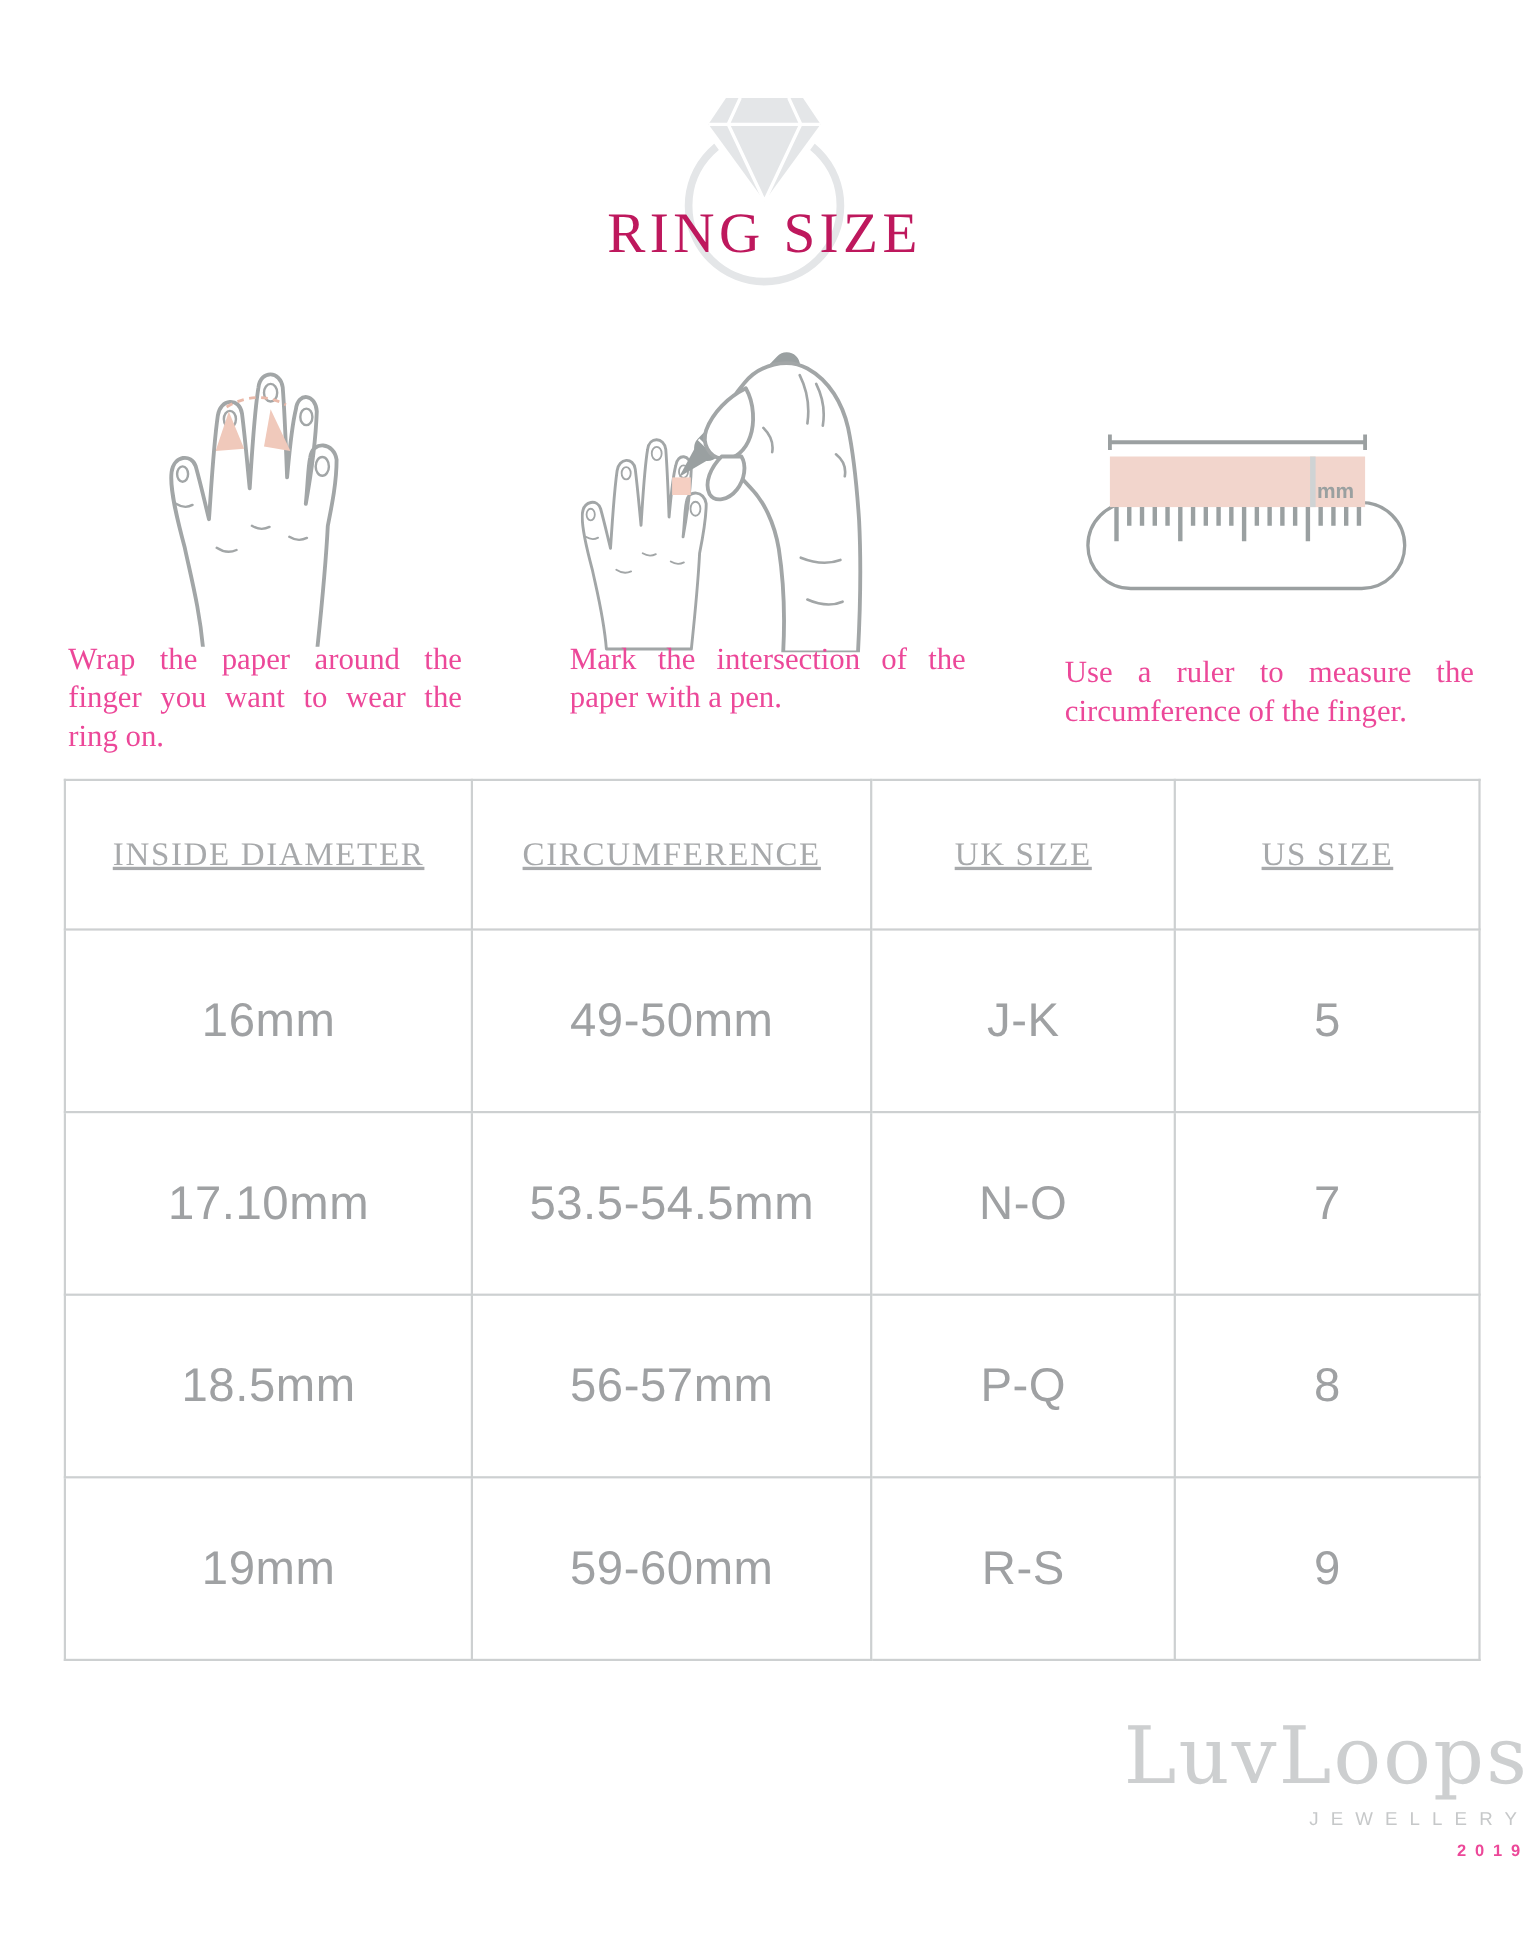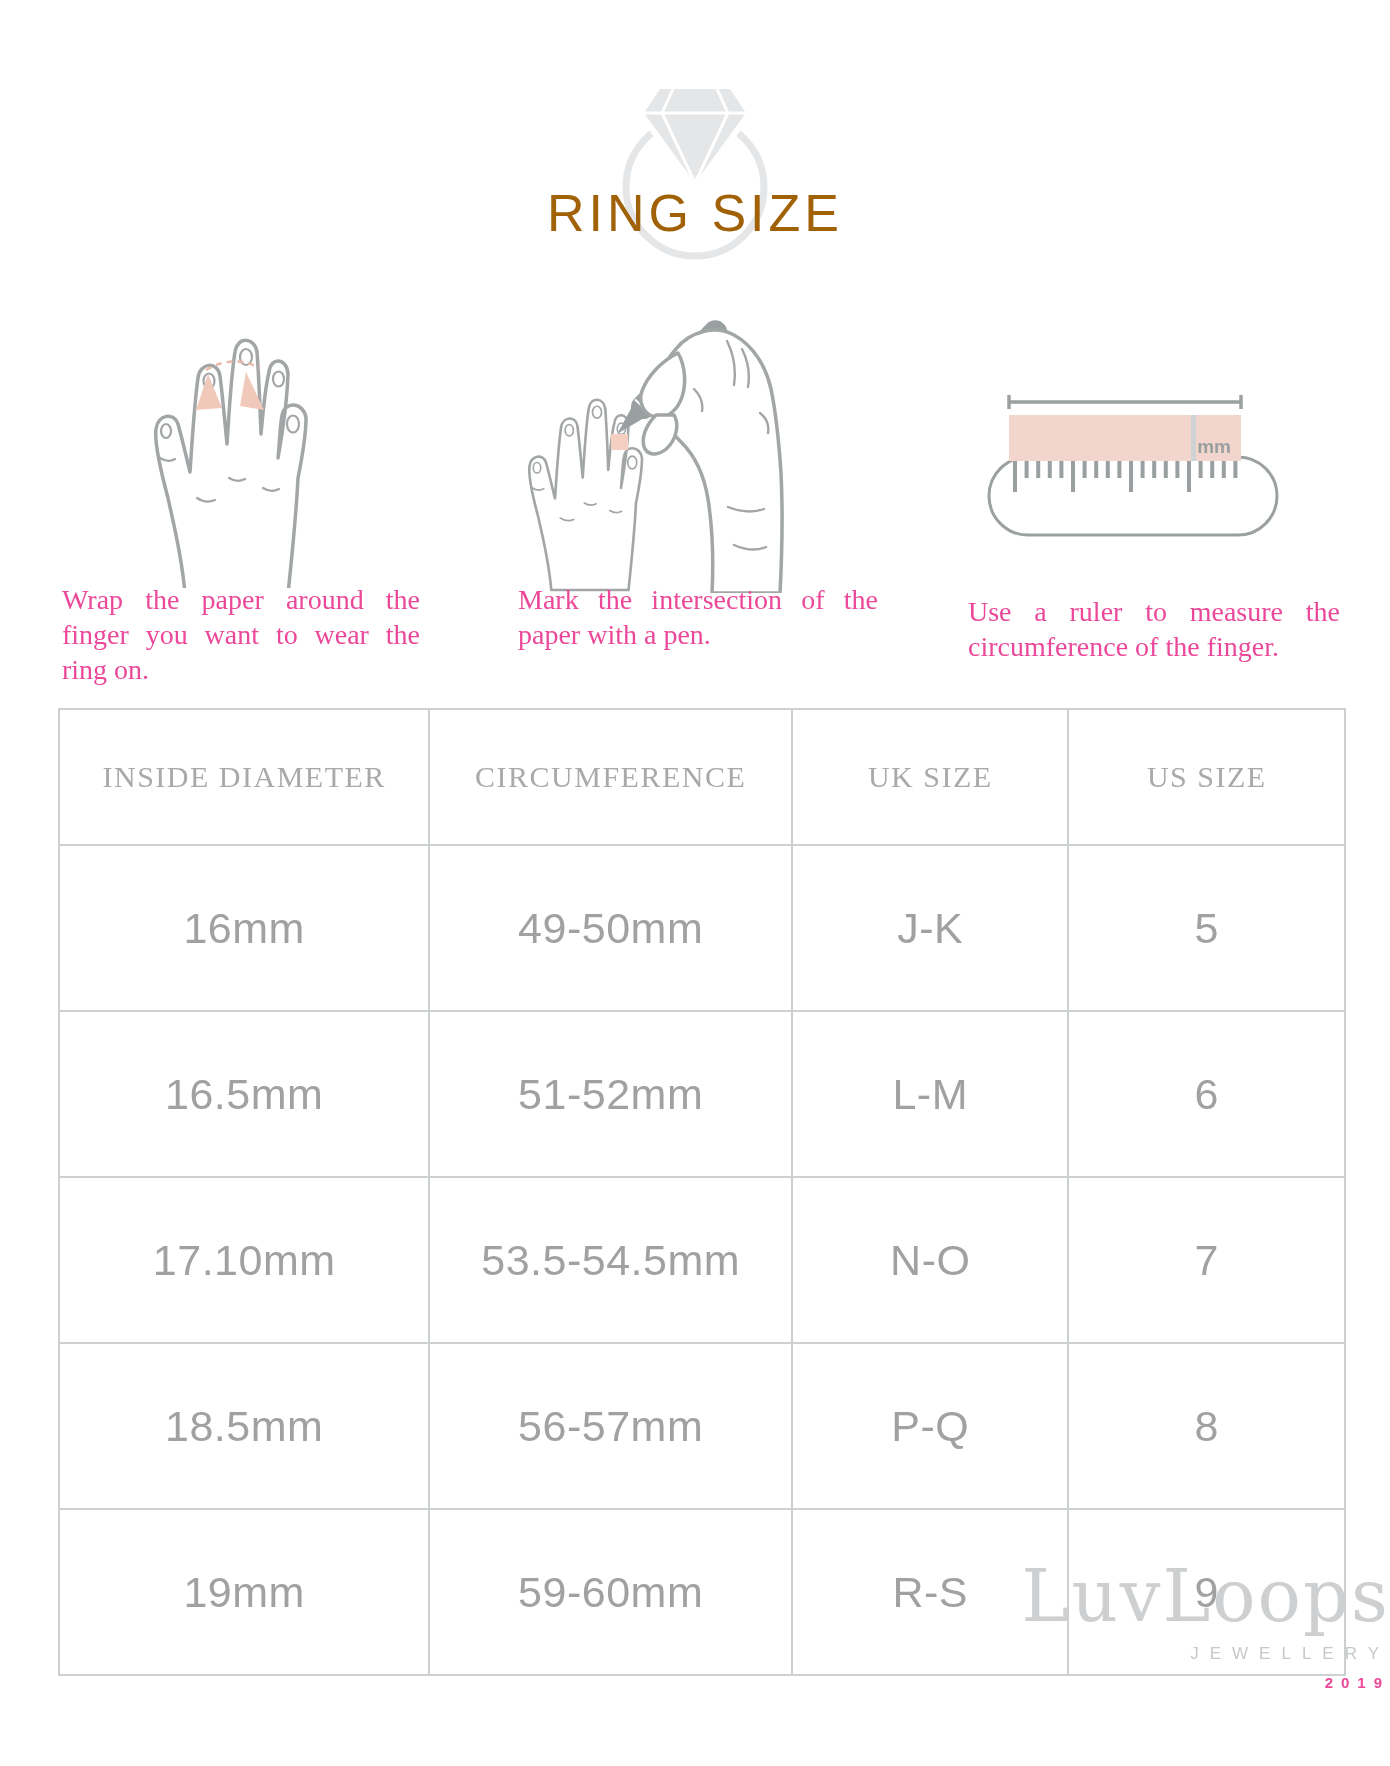--- a/index.html
+++ b/index.html
@@ -10,25 +10,25 @@
     font-family:"Liberation Sans", sans-serif;
     overflow:hidden;
   }
 
   
   .header { position:absolute; left:0; top:0; width:100%; height:270px; }
   .ring-icon { position:absolute; left:615px; top:75px; width:160px; height:185px; }
   .page-title {
     position:absolute; left:0; right:0; top:183px;
     text-align:center;
-    font-family:Liberation Sans, sans-serif;
+    font-family:Liberation Serif, serif;
     font-weight:300;
     font-size:52px;
     letter-spacing:4px;
-    color:#a16207;
+    color:#be185d;
   }
 
   
   .step-illu { position:absolute; }
   .illu-hand1 { left:130px; top:326px; width:190px; height:262px; }
   .illu-hand2 { left:528px; top:293px; width:280px; height:300px; }
   .illu-ruler { left:985px; top:393px; width:300px; height:150px; }
 
   .step-caption {
     position:absolute; top:582px;
@@ -52,20 +52,21 @@
     text-align:center; vertical-align:middle;
     background:#ffffff;
   }
   .size-table th {
     height:136px;
     font-family:"Liberation Serif", serif;
     font-weight:normal;
     font-size:30px;
     letter-spacing:1.5px;
     color:#a7a9ab;
+    text-decoration:underline;
   }
   .size-table td {
     height:166px;
     font-family:"Liberation Sans", sans-serif;
     font-weight:300;
     font-size:43px;
     letter-spacing:0.5px;
     color:#9fa1a3;
   }
   .col-1 { width:28.8%; } .col-2 { width:28.2%; }
@@ -186,26 +187,20 @@
     </tr>
   </thead>
   <tbody>
     <tr>
       <td>16mm</td>
       <td>49-50mm</td>
       <td>J-K</td>
       <td>5</td>
     </tr>
     <tr>
-      <td>16.5mm</td>
-      <td>51-52mm</td>
-      <td>L-M</td>
-      <td>6</td>
-    </tr>
-    <tr>
       <td>17.10mm</td>
       <td>53.5-54.5mm</td>
       <td>N-O</td>
       <td>7</td>
     </tr>
     <tr>
       <td>18.5mm</td>
       <td>56-57mm</td>
       <td>P-Q</td>
       <td>8</td>

